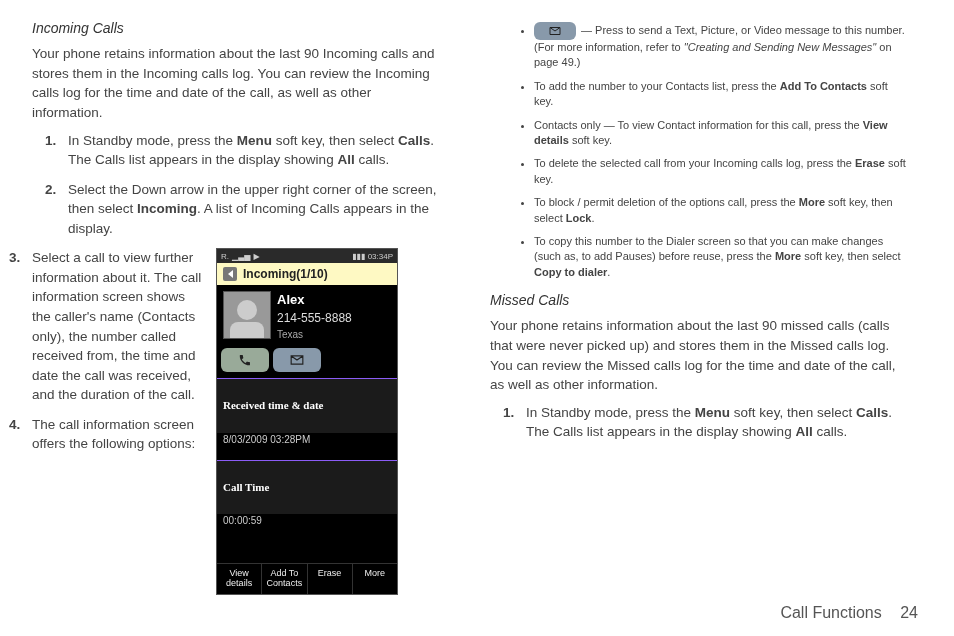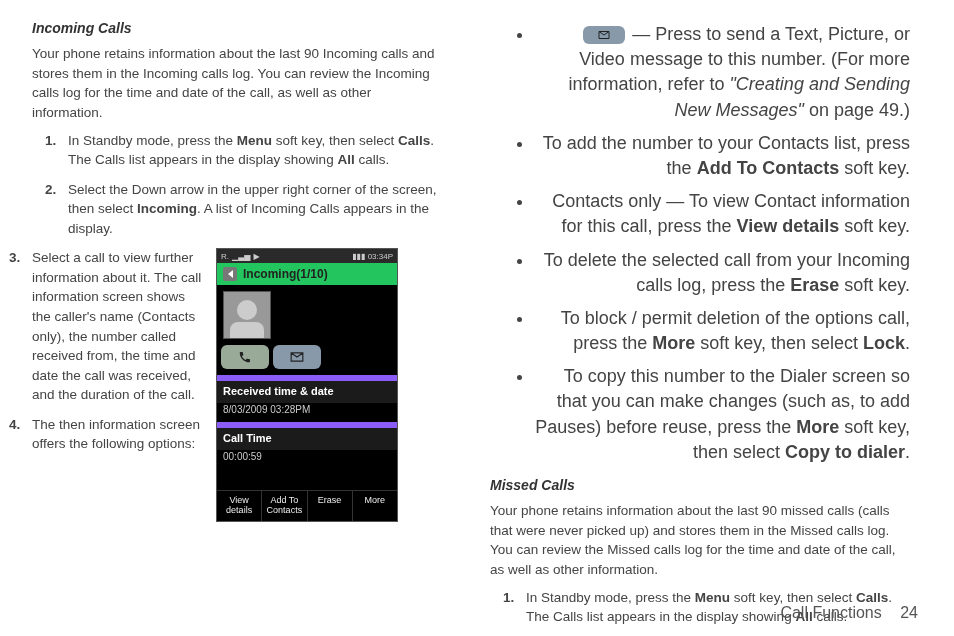--- a/index.html
+++ b/index.html
@@ -21,21 +21,21 @@
     position: relative;
   }
   .col {
     width: 410px;
     font-size: 13.5px;
     line-height: 1.45;
   }
   .col-right { width: 420px; }
   h4.subhead {
     font-style: italic;
-    font-weight: bold;
+    font-weight: normal;
     font-size: 14px;
     margin: 0 0 6px 0;
     color: #333;
   }
   .col-right h4.subhead { margin-top: 10px; }
   p.intro { margin: 0 0 8px 0; }
   ol.steps {
     list-style: decimal;
     margin: 0 0 0 28px;
     padding: 0;
@@ -43,23 +43,22 @@
   ol.steps > li {
     margin: 0 0 10px 0;
     padding-left: 8px;
     font-weight: normal;
   }
   ol.steps > li::marker { font-weight: bold; }
   ul.bullets {
     list-style: disc;
     margin: 4px 0 0 18px;
     padding: 0;
-    font-size: 18px;
+    font-size: 11px;
     line-height: 1.4;
-    text-align: right;
   }
   ul.bullets > li { margin-bottom: 8px; }
   .bold { font-weight: bold; }
   .ital { font-style: italic; }
 
   
   .step34-wrap {
     display: flex;
     gap: 10px;
     align-items: flex-start;
@@ -81,21 +80,21 @@
     display: flex;
     align-items: center;
     justify-content: space-between;
     padding: 0 4px;
     font-size: 8px;
     color: #ccc;
   }
   .phone .status-left { display:flex; gap:3px; }
   .phone .hdr {
     height: 22px;
-    background: #22c55e;
+    background: #fef9c3;
     color: #222;
     display: flex;
     align-items: center;
     padding: 0 6px;
     font-size: 12px;
     font-weight: bold;
     gap: 6px;
   }
   .phone .chev {
     display:inline-block;
@@ -154,26 +153,27 @@
     width:48px; height:24px;
     border-radius:6px;
     display:flex;align-items:center;justify-content:center;
   }
   .phone .abtn.call{ background:#9a9; }
   .phone .abtn.msg{ background:#89a; }
   .phone .abtn svg{ width:14px;height:14px;fill:#222; }
   .phone .section-lbl{
     background:#1b1b1b;
     font-weight:bold;
-    padding:3px 6px;
+    padding:19px 6px;
     font-size:11px;
-    border-top:6px solid #8b5cf6;
+    border-top:1px solid #8b5cf6;
+    font-family:Liberation Serif, serif;
   }
   .phone .section-val{
-    padding:0 6px 4px;
+    padding:0 6px 12px;
     font-size:10px;
     color:#ccc;
     border-radius:9px;
   }
   .phone .softkeys{
     display:flex;
     border-top:1px solid #333;
   }
   .phone .sk{
     flex:1;
@@ -228,21 +228,21 @@
       <li>
         <span>Select the Down arrow in the upper right corner of the screen, then select </span><span class="bold">Incoming</span><span>. A list of Incoming Calls appears in the display.</span>
       </li>
     </ol>
 
     <div class="step34-wrap">
       <div class="step34-text">
         <ol class="steps" start="3">
           <li>Select a call to view further information about it. The call information screen shows the caller's name (Contacts only), the number called received from, the time and date the call was received, and the duration of the call.</li>
           <li>
-            <span>The then information screen offers the following options:</span>
+            <span>The call information screen offers the following options:</span>
           </li>
         </ol>
       </div>
 
       <div class="phone">
         <div class="status">
           <div class="status-left">
             <span>R.</span>
             <span>▁▃▅</span>
             <span>▶</span>
@@ -251,20 +251,25 @@
             <span>▮▮▮</span>
             <span>03:34P</span>
           </div>
         </div>
         <div class="hdr">
           <span class="chev"></span>
           <span>Incoming(1/10)</span>
         </div>
         <div class="contactrow">
           <div class="avatar"></div>
+          <div class="cinfo">
+            <div class="cname">Alex</div>
+            <div class="cnum">214-555-8888</div>
+            <div class="cloc">Texas</div>
+          </div>
         </div>
         <div class="actionrow">
           <div class="abtn call">
             <svg viewBox="0 0 24 24">
                 <path d="M6.6 10.8c1.4 2.7 3.6 4.9 6.3 6.3l2.1-2.1c.3-.3.7-.4 1-.2 1.1.4 2.3.6 3.5.6.6 0 1 .4 1 1V20c0 .6-.4 1-1 1C10.6 21 3 13.4 3 4.5c0-.6.4-1 1-1h3.5c.6 0 1 .4 1 1 0 1.2.2 2.4.6 3.5.1.3 0 .7-.2 1l-2.3 1.8z"></path>
               </svg>
           </div>
           <div class="abtn msg">
             <svg viewBox="0 0 24 24">
                 <path d="M2 5h20v14H2z M2 5l10 7 10-7" fill="none" stroke="#222" stroke-width="2"></path>

